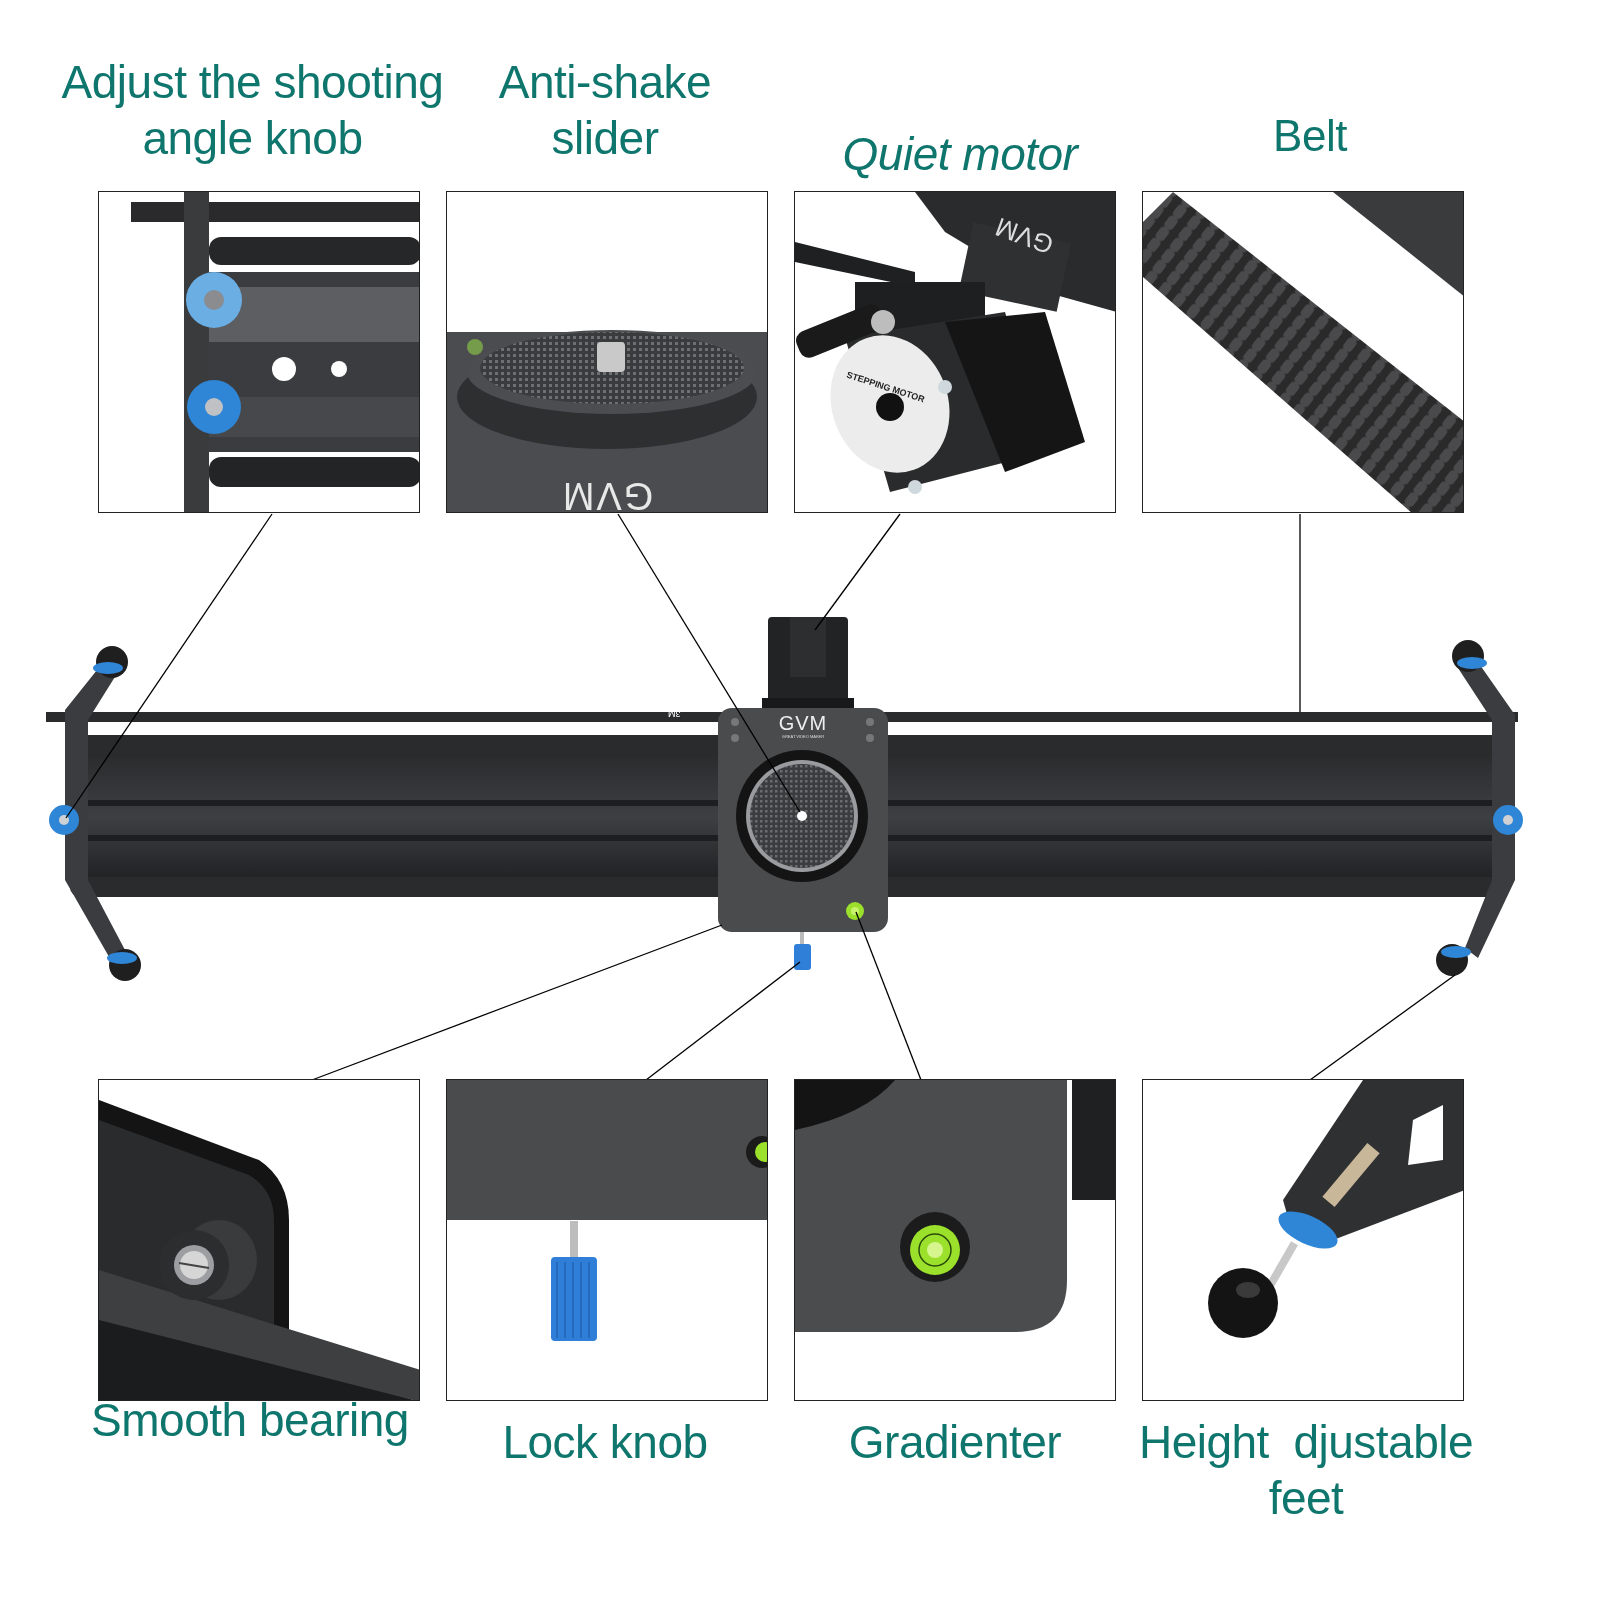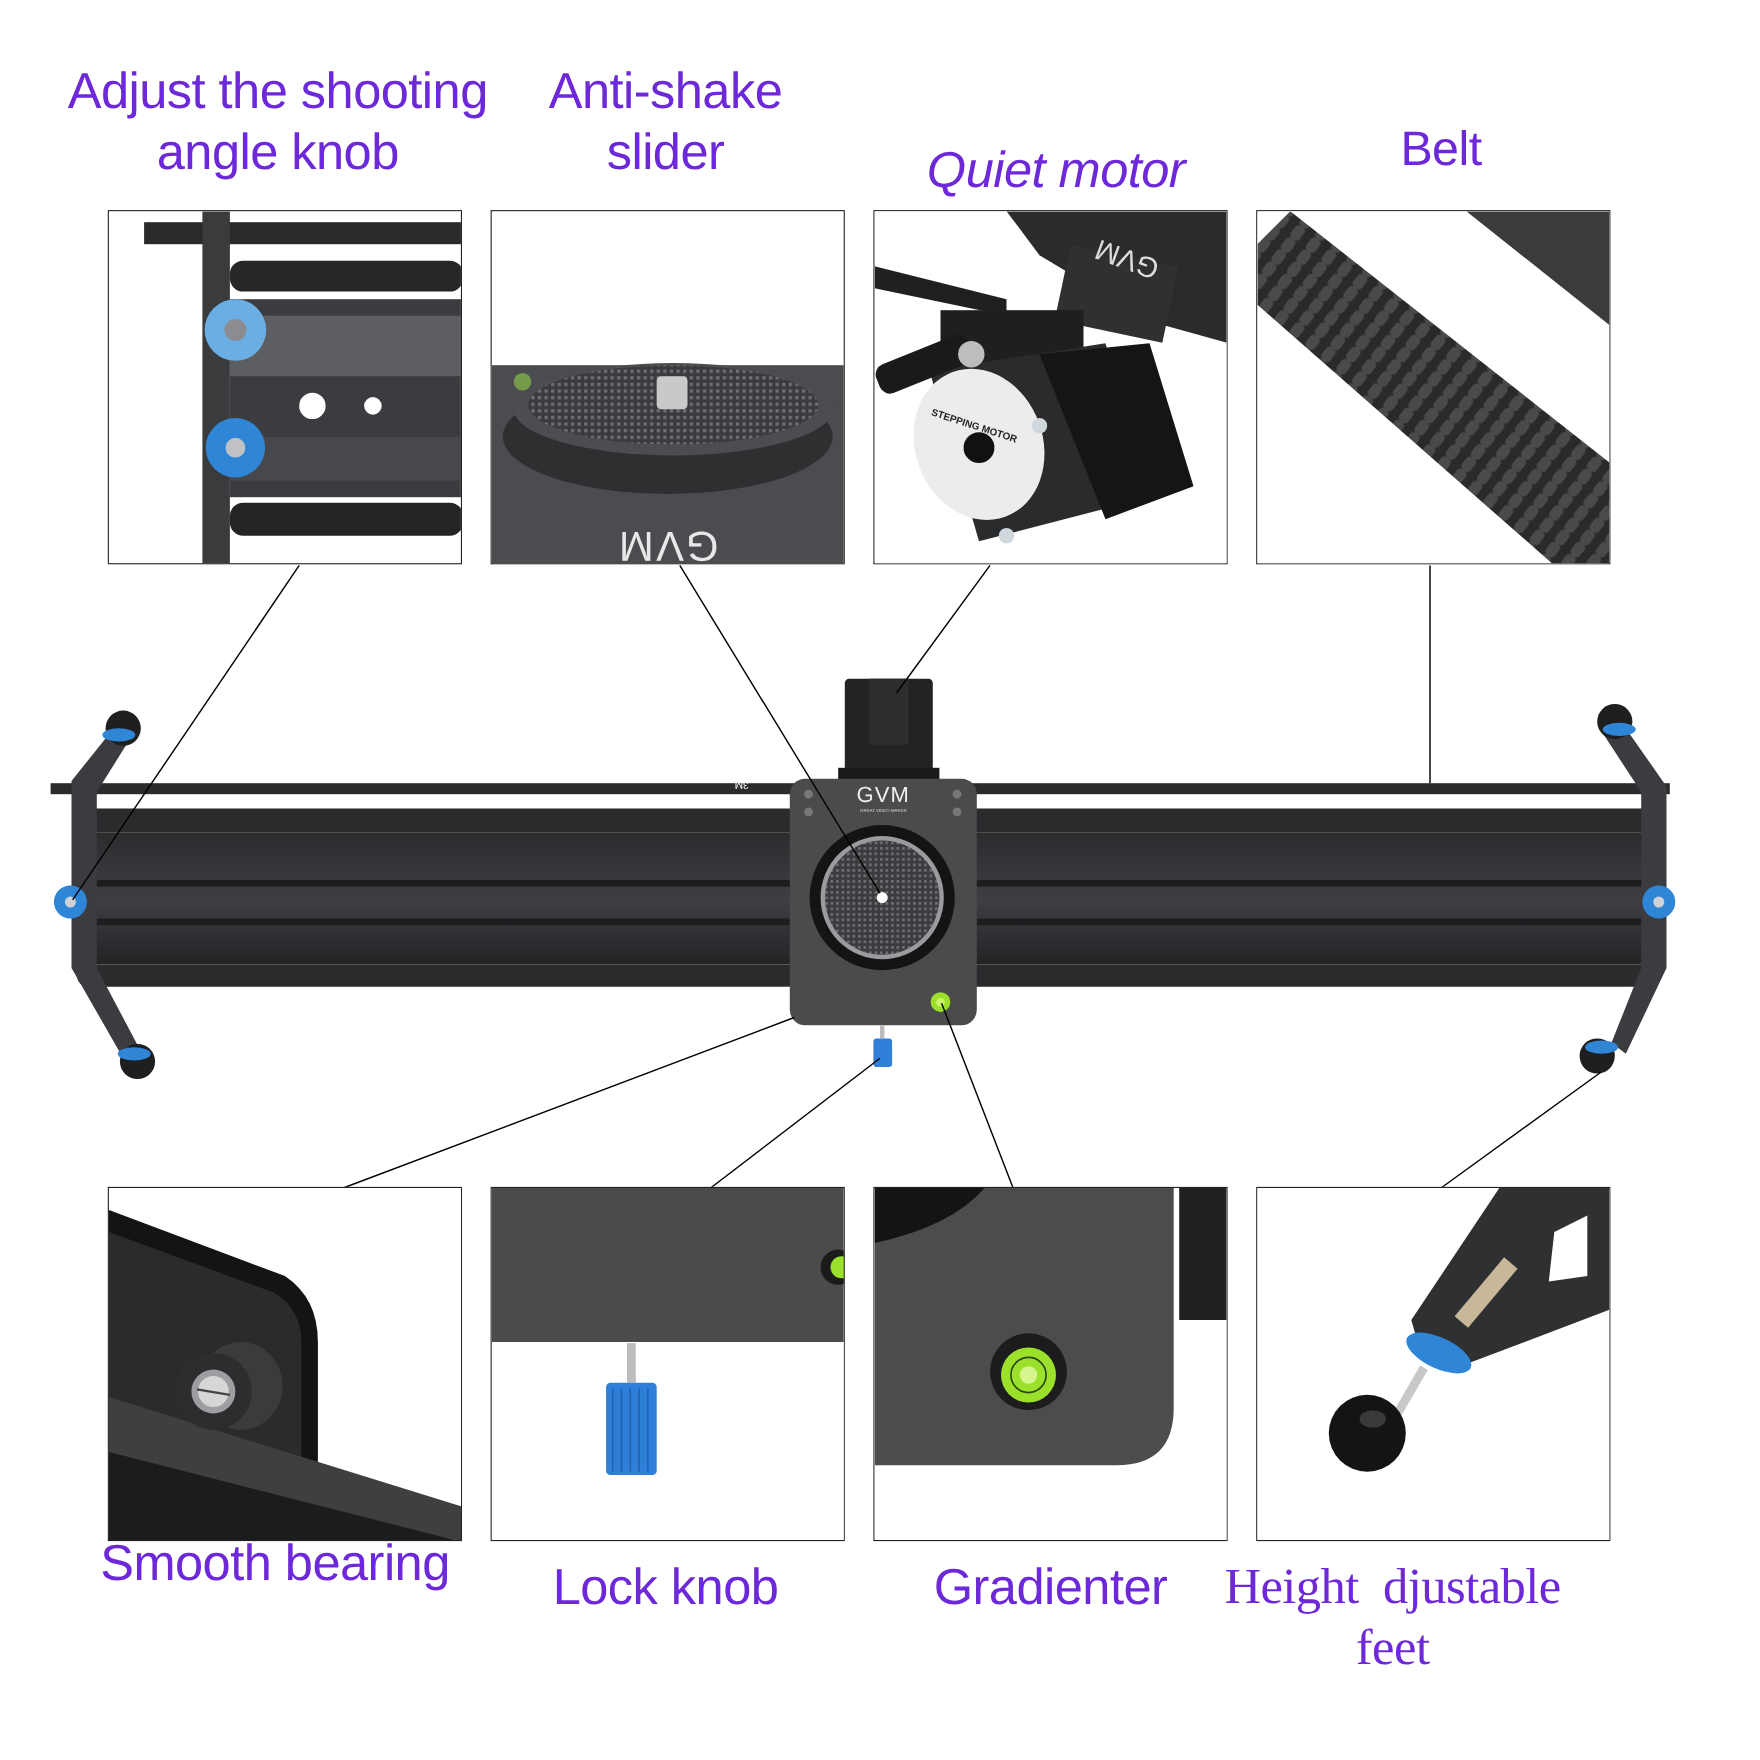--- a/index.html
+++ b/index.html
@@ -1,17 +1,17 @@
 <!DOCTYPE html>
 <html><head>
 <meta charset="utf-8">
 <style>
   html,body{margin:0;padding:0;background:#ffffff;}
   body{width:1600px;height:1600px;position:relative;overflow:hidden;font-family:"Liberation Sans",sans-serif;}
-  .label{position:absolute;color:#6d28d9;font-size:46px;line-height:56px;text-align:center;white-space:nowrap;letter-spacing:-0.5px;}
+  .label{position:absolute;color:#0f766e;font-size:46px;line-height:56px;text-align:center;white-space:nowrap;letter-spacing:-0.5px;}
   .panel{position:absolute;width:322px;height:322px;border:1.5px solid #222;background:#fff;overflow:hidden;box-sizing:border-box;}
   svg{display:block;}
   .leader{position:absolute;left:0;top:0;pointer-events:none;}
 </style>
 </head>
 <body>
 
 <div class="label" style="left:40px;top:54px;width:425px;">
   <div>Adjust the shooting</div>
   <div>angle knob</div>
@@ -233,16 +233,16 @@
 
 <div class="label" style="left:60px;top:1392px;width:380px;">
   <div>Smooth bearing</div>
 </div>
 <div class="label" style="left:470px;top:1414px;width:270px;">
   <div>Lock knob</div>
 </div>
 <div class="label" style="left:805px;top:1414px;width:300px;">
   <div>Gradienter</div>
 </div>
-<div class="label" style="left:1056px;top:1414px;width:420px;font-family:Liberation Serif, serif;">
+<div class="label" style="left:1096px;top:1414px;width:420px;">
   <div style="white-space:pre;">Height  djustable</div>
   <div>feet</div>
 </div>
 
 </body></html>

